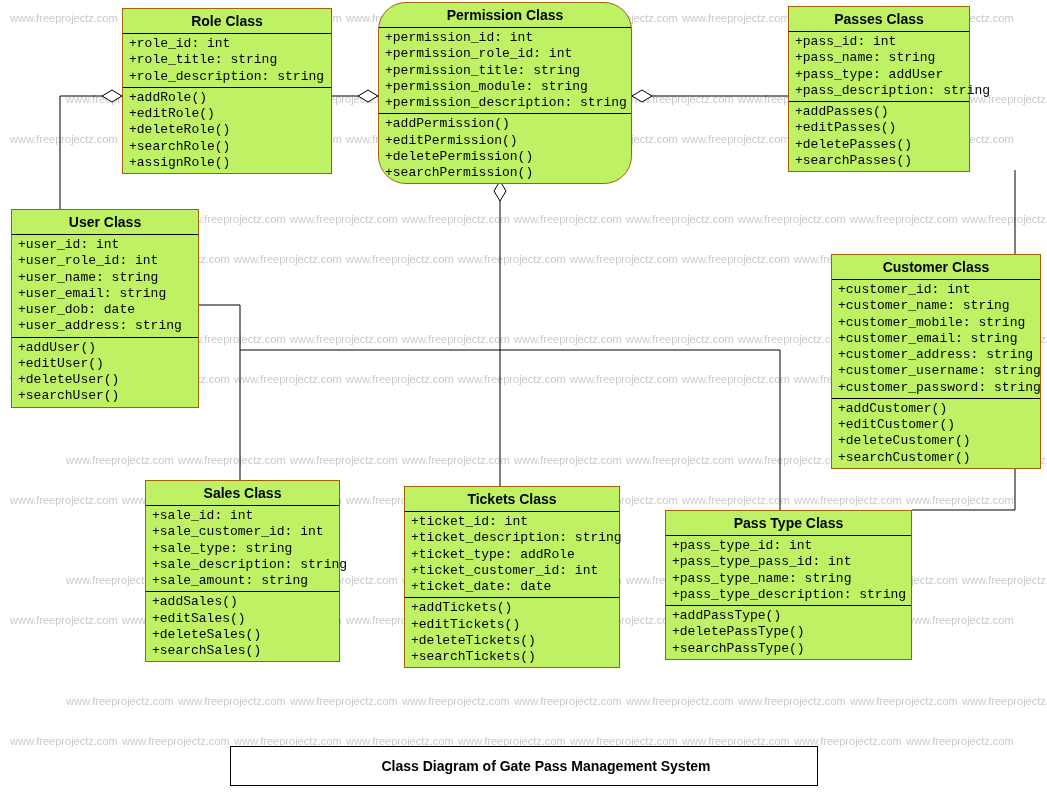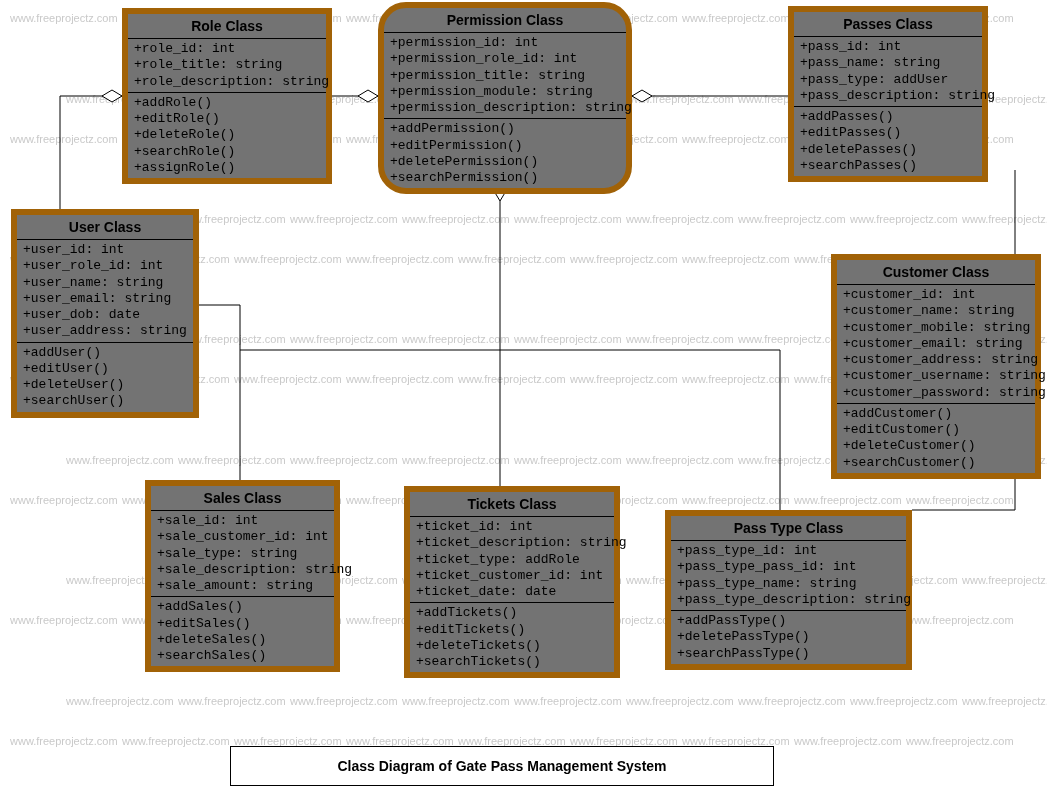--- a/index.html
+++ b/index.html
@@ -20,22 +20,22 @@
   }
   .wm {
     position: absolute;
     color: #c9c9c9;
     font-family: Arial, sans-serif;
     font-size: 11px;
     white-space: nowrap;
   }
   .class-box {
     position: absolute;
-    background: #737373;
-    border: 6px solid #a16207;
+    background: #bef264;
+    border: 1px solid #a16207;
     z-index: 2;
     box-sizing: border-box;
   }
   .class-title {
     text-align: center;
     font-weight: bold;
     font-family: Arial, sans-serif;
     font-size: 14px;
     padding: 4px;
     border-bottom: 1px solid #000;
@@ -239,21 +239,21 @@
       <div>+permission_description: string</div>
     </div>
   <div class="class-section">
       <div>+addPermission()</div>
       <div>+editPermission()</div>
       <div>+deletePermission()</div>
       <div>+searchPermission()</div>
     </div>
 </div>
 
-<div class="class-box" style="left:788px; top:6px; width:200px;">
+<div class="class-box" style="left:788px; top:6px; width:182px;">
   <div class="class-title">Passes Class</div>
   <div class="class-section">
       <div>+pass_id: int</div>
       <div>+pass_name: string</div>
       <div>+pass_type: addUser</div>
       <div>+pass_description: string</div>
     </div>
   <div class="class-section">
       <div>+addPasses()</div>
       <div>+editPasses()</div>
@@ -341,15 +341,15 @@
       <div>+pass_type_name: string</div>
       <div>+pass_type_description: string</div>
     </div>
   <div class="class-section">
       <div>+addPassType()</div>
       <div>+deletePassType()</div>
       <div>+searchPassType()</div>
     </div>
 </div>
 
-<div class="diagram-title" style="left:230px; top:746px; width:542px; height:38px;">
+<div class="diagram-title" style="left:230px; top:746px; width:542px; height:38px;padding-left:44px;">
   <span>Class Diagram of Gate Pass Management System</span>
 </div>
 
 </body></html>

